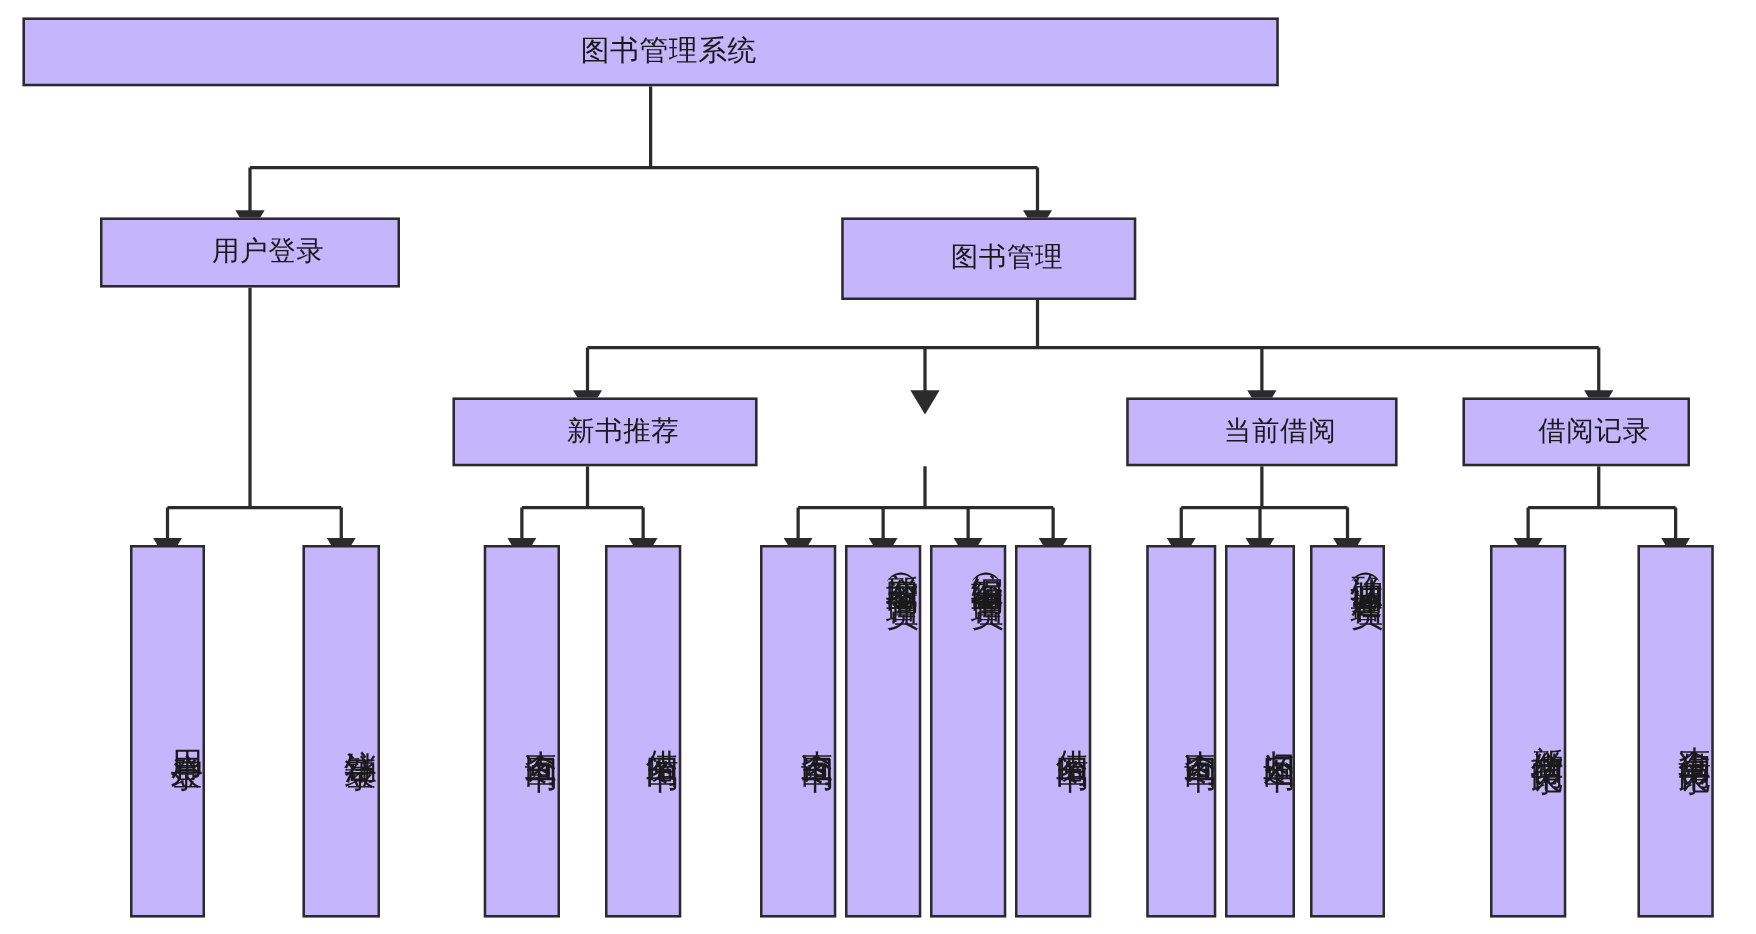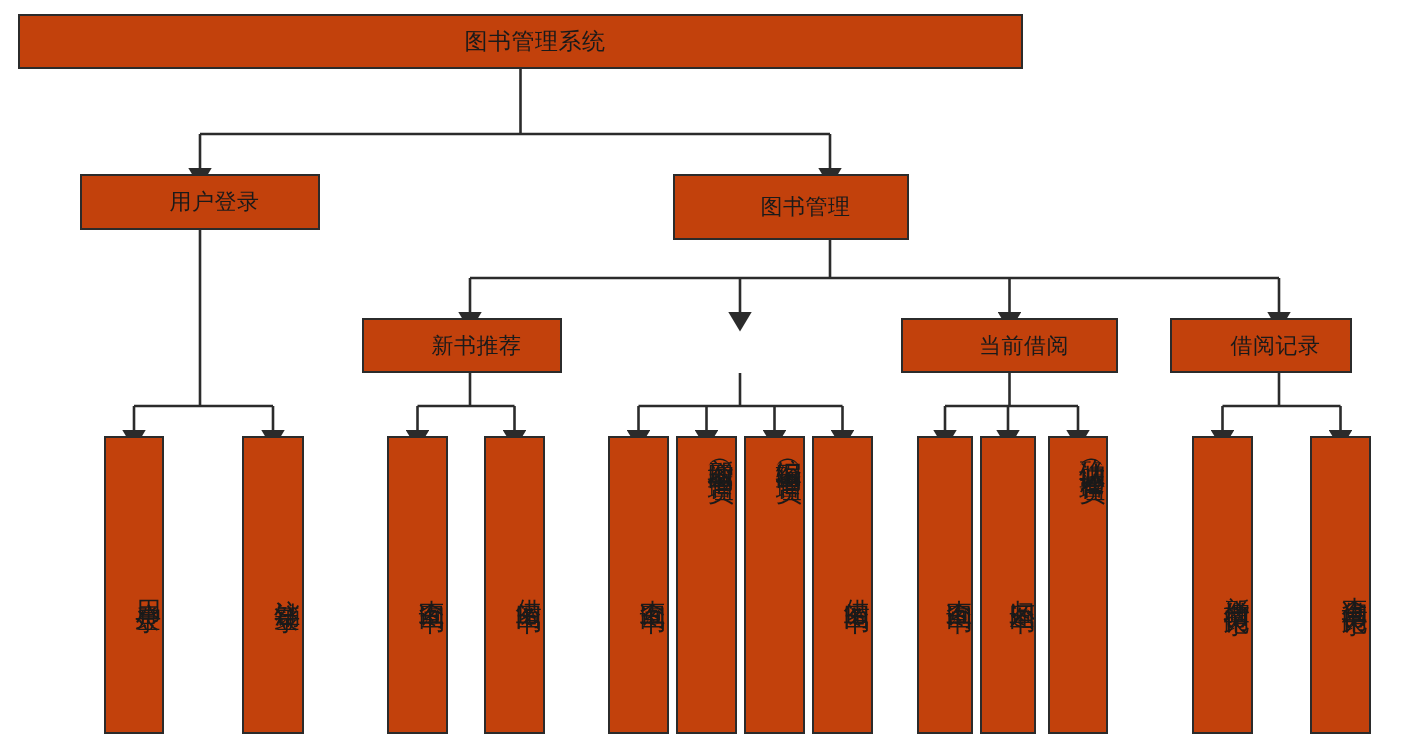--- a/index.html
+++ b/index.html
@@ -24,21 +24,21 @@
     position: absolute;
     left: 0;
     top: 0;
     width: 1405px;
     height: 747px;
     pointer-events: none;
   }
   .node {
     position: absolute;
     box-sizing: border-box;
-    background: #c2410c;
+    background: #c4b5fd;
     border: 2.5px solid #2b2b2b;
     display: flex;
     align-items: center;
     justify-content: center;
     overflow: hidden;
     padding-left: 29px;
   }
   .node-label {
     color: #1a1a1a;
     letter-spacing: 0.5px;
@@ -127,21 +127,21 @@
     <span class="node-label">图书管理系统</span>
   </div>
 
   <div class="node lvl1" style="left: 80px; top: 174px; width: 240px; height: 56px;">
     <span class="node-label">用户登录</span>
   </div>
   <div class="node lvl1" style="left: 673px; top: 174px; width: 236px; height: 66px;">
     <span class="node-label">图书管理</span>
   </div>
 
-  <div class="node lvl2" style="left: 362px; top: 318px; width: 200px; height: 55px;">
+  <div class="node lvl2" style="left: 362px; top: 318px; width: 244px; height: 55px;">
     <span class="node-label">新书推荐</span>
   </div>
   <div class="node lvl2" style="left: 901px; top: 318px; width: 217px; height: 55px;">
     <span class="node-label">当前借阅</span>
   </div>
   <div class="node lvl2" style="left: 1170px; top: 318px; width: 182px; height: 55px;">
     <span class="node-label">借阅记录</span>
   </div>
 
   <div class="node leaf center-v" style="left: 104px; top: 436px; width: 60px; height: 298px;">

